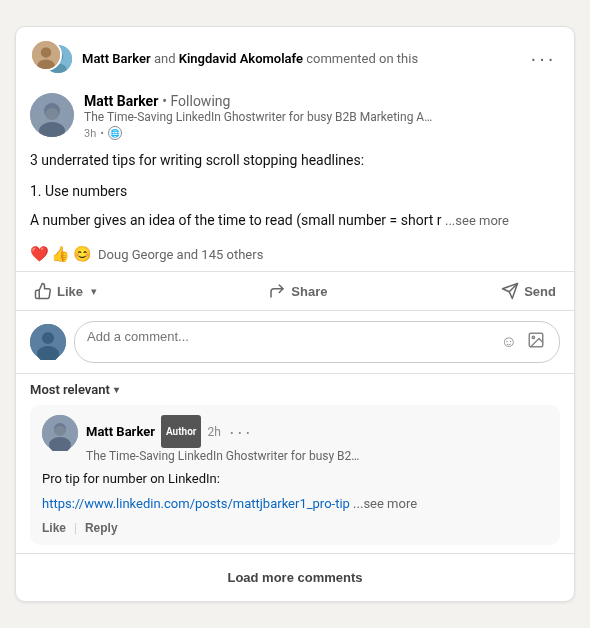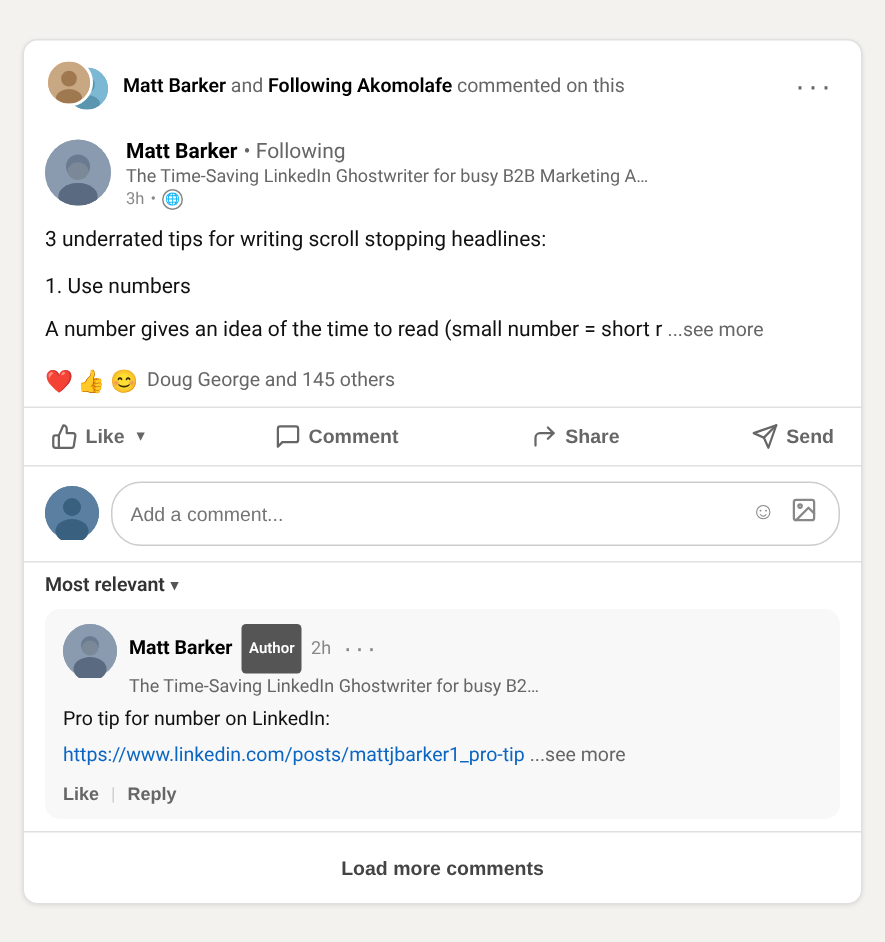--- a/index.html
+++ b/index.html
@@ -234,21 +234,21 @@
       flex-shrink: 0;
       display: flex;
       align-items: center;
       justify-content: center;
     }
     .comment-input-wrapper {
       flex: 1;
       border: 1.5px solid #ccc;
       border-radius: 20px;
       display: flex;
-      align-items: center;
+      align-items: flex-start;
       padding: 7px 12px;
       background: #fff;
     }
     .comment-input {
       flex: 1;
       border: none;
       outline: none;
       font-size: 13px;
       color: #999;
       background: transparent;
@@ -417,21 +417,21 @@
           <svg viewBox="0 0 32 32" class="face-svg">
             <circle cx="16" cy="16" r="16" fill="#7cb8d4"></circle>
             <circle cx="16" cy="13" r="6" fill="#5a96b0"></circle>
             <ellipse cx="16" cy="28" rx="10" ry="7" fill="#5a96b0"></ellipse>
           </svg>
         </div>
       </div>
       <div class="post-header-text">
         <strong>Matt Barker</strong>
         <span>and</span>
-        <strong>Following Akomolafe</strong>
+        <strong>Kingdavid Akomolafe</strong>
         <span>commented on this</span>
       </div>
     </div>
     <button class="more-btn">···</button>
   </div>
 
   <div class="author-row">
     <div class="author-avatar">
       <svg viewBox="0 0 44 44" width="44" height="44">
         <circle cx="22" cy="22" r="22" fill="#8a9bb0"></circle>
@@ -479,26 +479,20 @@
       <button class="like-main">
 
         <svg width="18" height="18" viewBox="0 0 24 24" fill="none" stroke="#666" stroke-width="2" stroke-linecap="round" stroke-linejoin="round">
           <path d="M14 9V5a3 3 0 0 0-3-3l-4 9v11h11.28a2 2 0 0 0 2-1.7l1.38-9a2 2 0 0 0-2-2.3H14z"></path>
           <path d="M7 22H4a2 2 0 0 1-2-2v-7a2 2 0 0 1 2-2h3"></path>
         </svg>
         <span>Like</span>
       </button>
       <button class="like-dropdown">▾</button>
     </div>
-    <button class="action-btn">
-      <svg width="18" height="18" viewBox="0 0 24 24" fill="none" stroke="#666" stroke-width="2" stroke-linecap="round" stroke-linejoin="round">
-        <path d="M21 15a2 2 0 0 1-2 2H7l-4 4V5a2 2 0 0 1 2-2h14a2 2 0 0 1 2 2z"></path>
-      </svg>
-      <span>Comment</span>
-    </button>
     <button class="action-btn">
       <svg width="18" height="18" viewBox="0 0 24 24" fill="none" stroke="#666" stroke-width="2" stroke-linecap="round" stroke-linejoin="round">
         <polyline points="15 14 20 9 15 4"></polyline>
         <path d="M4 20v-7a4 4 0 0 1 4-4h12"></path>
       </svg>
       <span>Share</span>
     </button>
     <button class="action-btn">
       <svg width="18" height="18" viewBox="0 0 24 24" fill="none" stroke="#666" stroke-width="2" stroke-linecap="round" stroke-linejoin="round">
         <line x1="22" y1="2" x2="11" y2="13"></line>

